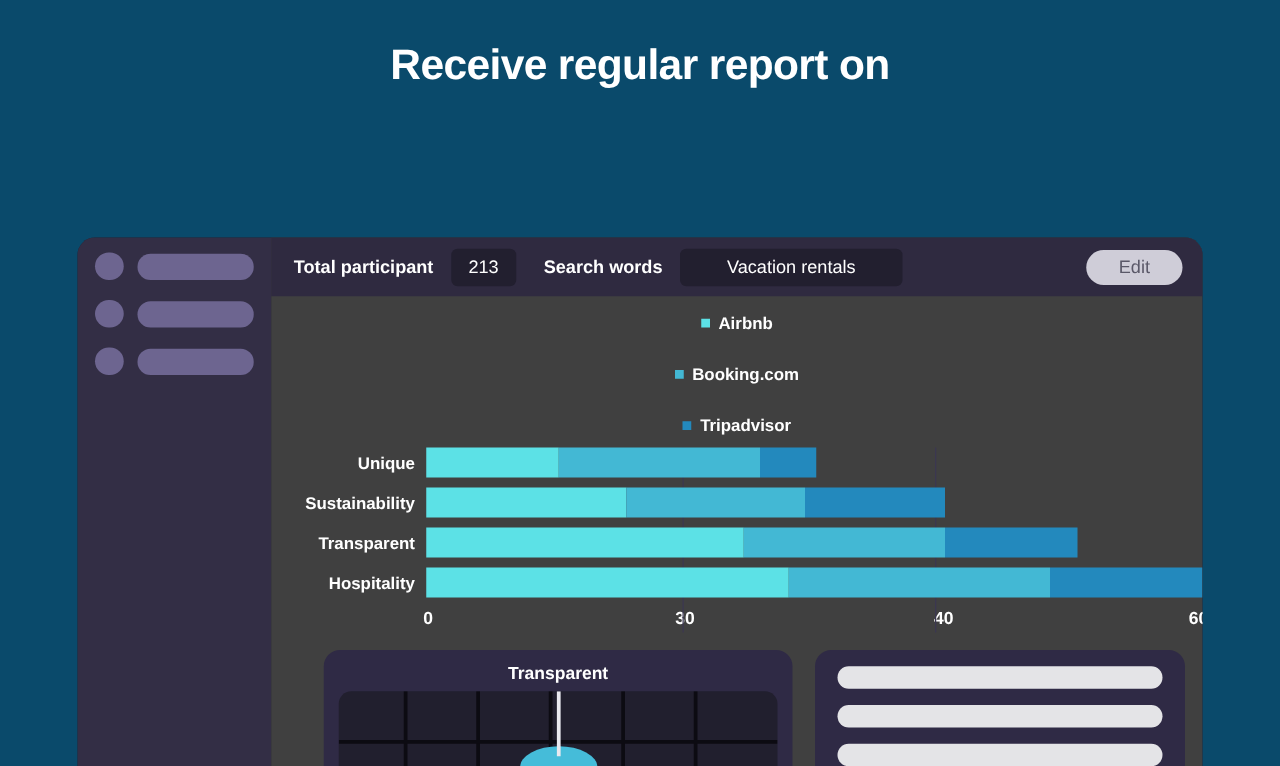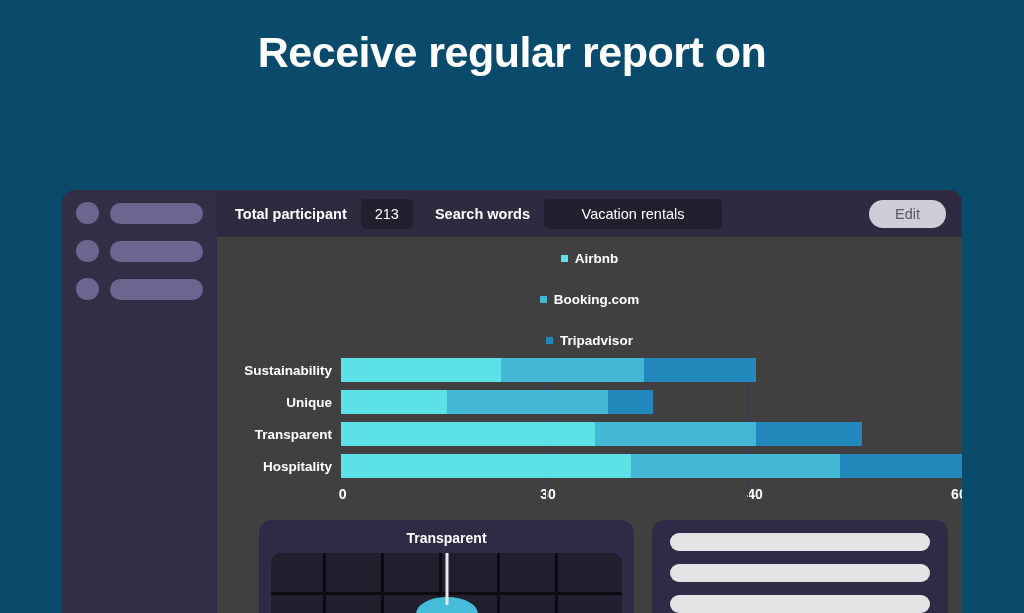--- a/index.html
+++ b/index.html
@@ -16,21 +16,21 @@
   }
 
   
   .headline {
     position: absolute;
     top: 22px;
     left: 0;
     width: 1024px;
     text-align: center;
     color: #ffffff;
-    font-size: 43px;
+    font-size: 34px;
     font-weight: bold;
     line-height: 61px;
     letter-spacing: -0.5px;
   }
   .headline .line {
     display: block;
   }
 
   
   .app-card {
@@ -349,37 +349,37 @@
       </div>
     </div>
 
     <div class="chart">
       <div class="gridlines">
           <div class="gridline" style="left: 33.3333%;"></div>
           <div class="gridline" style="left: 66.6667%;"></div>
         </div>
 
       <div class="bar-row">
+        <div class="bar-label">Unique</div>
+        <div class="bar-track">
+          <div class="bar-stack">
+              <div class="seg" style="background: rgb(92, 225, 230); width: 17%;"></div>
+              <div class="seg" style="background: rgb(67, 184, 212); width: 26%;"></div>
+              <div class="seg" style="background: rgb(35, 137, 189); width: 7.16667%;"></div>
+            </div>
+        </div>
+      </div>
+
+      <div class="bar-row">
         <div class="bar-label">Sustainability</div>
         <div class="bar-track">
           <div class="bar-stack">
               <div class="seg" style="background: rgb(92, 225, 230); width: 25.8333%;"></div>
               <div class="seg" style="background: rgb(67, 184, 212); width: 23%;"></div>
               <div class="seg" style="background: rgb(35, 137, 189); width: 18%;"></div>
-            </div>
-        </div>
-      </div>
-
-      <div class="bar-row">
-        <div class="bar-label">Unique</div>
-        <div class="bar-track">
-          <div class="bar-stack">
-              <div class="seg" style="background: rgb(92, 225, 230); width: 17%;"></div>
-              <div class="seg" style="background: rgb(67, 184, 212); width: 26%;"></div>
-              <div class="seg" style="background: rgb(35, 137, 189); width: 7.16667%;"></div>
             </div>
         </div>
       </div>
 
       <div class="bar-row">
         <div class="bar-label">Transparent</div>
         <div class="bar-track">
           <div class="bar-stack">
               <div class="seg" style="background: rgb(92, 225, 230); width: 40.8333%;"></div>
               <div class="seg" style="background: rgb(67, 184, 212); width: 26%;"></div>

